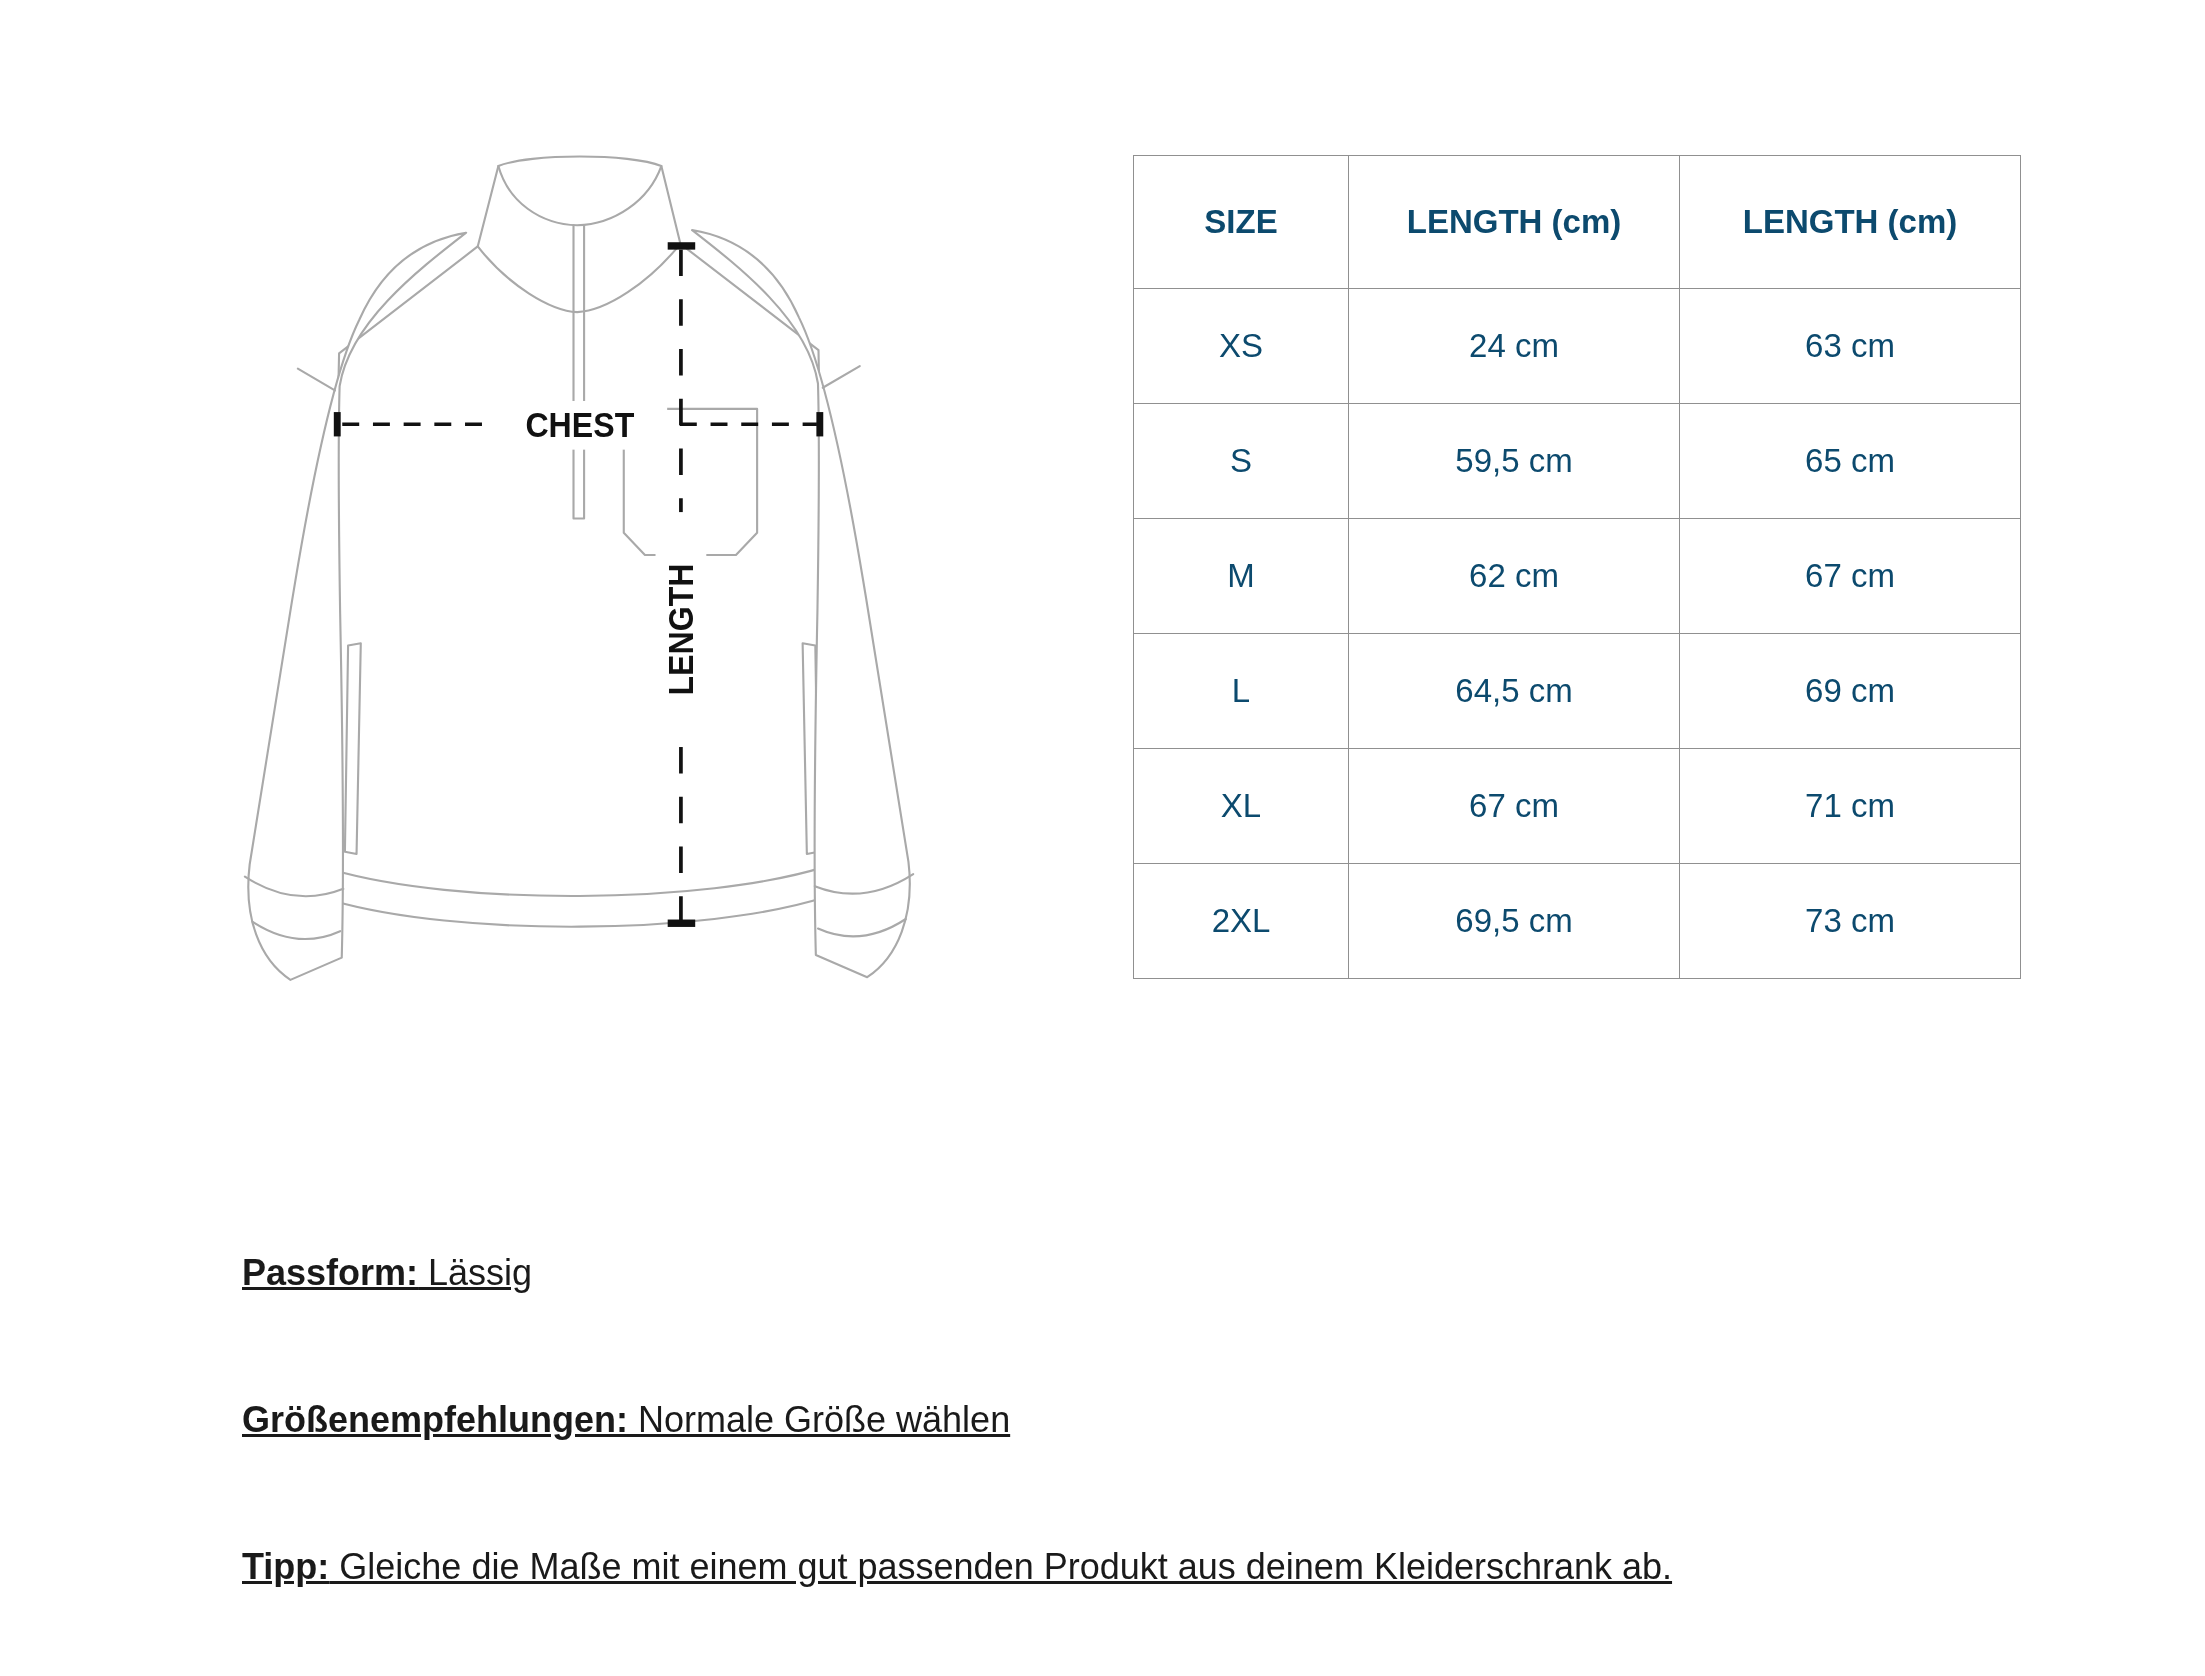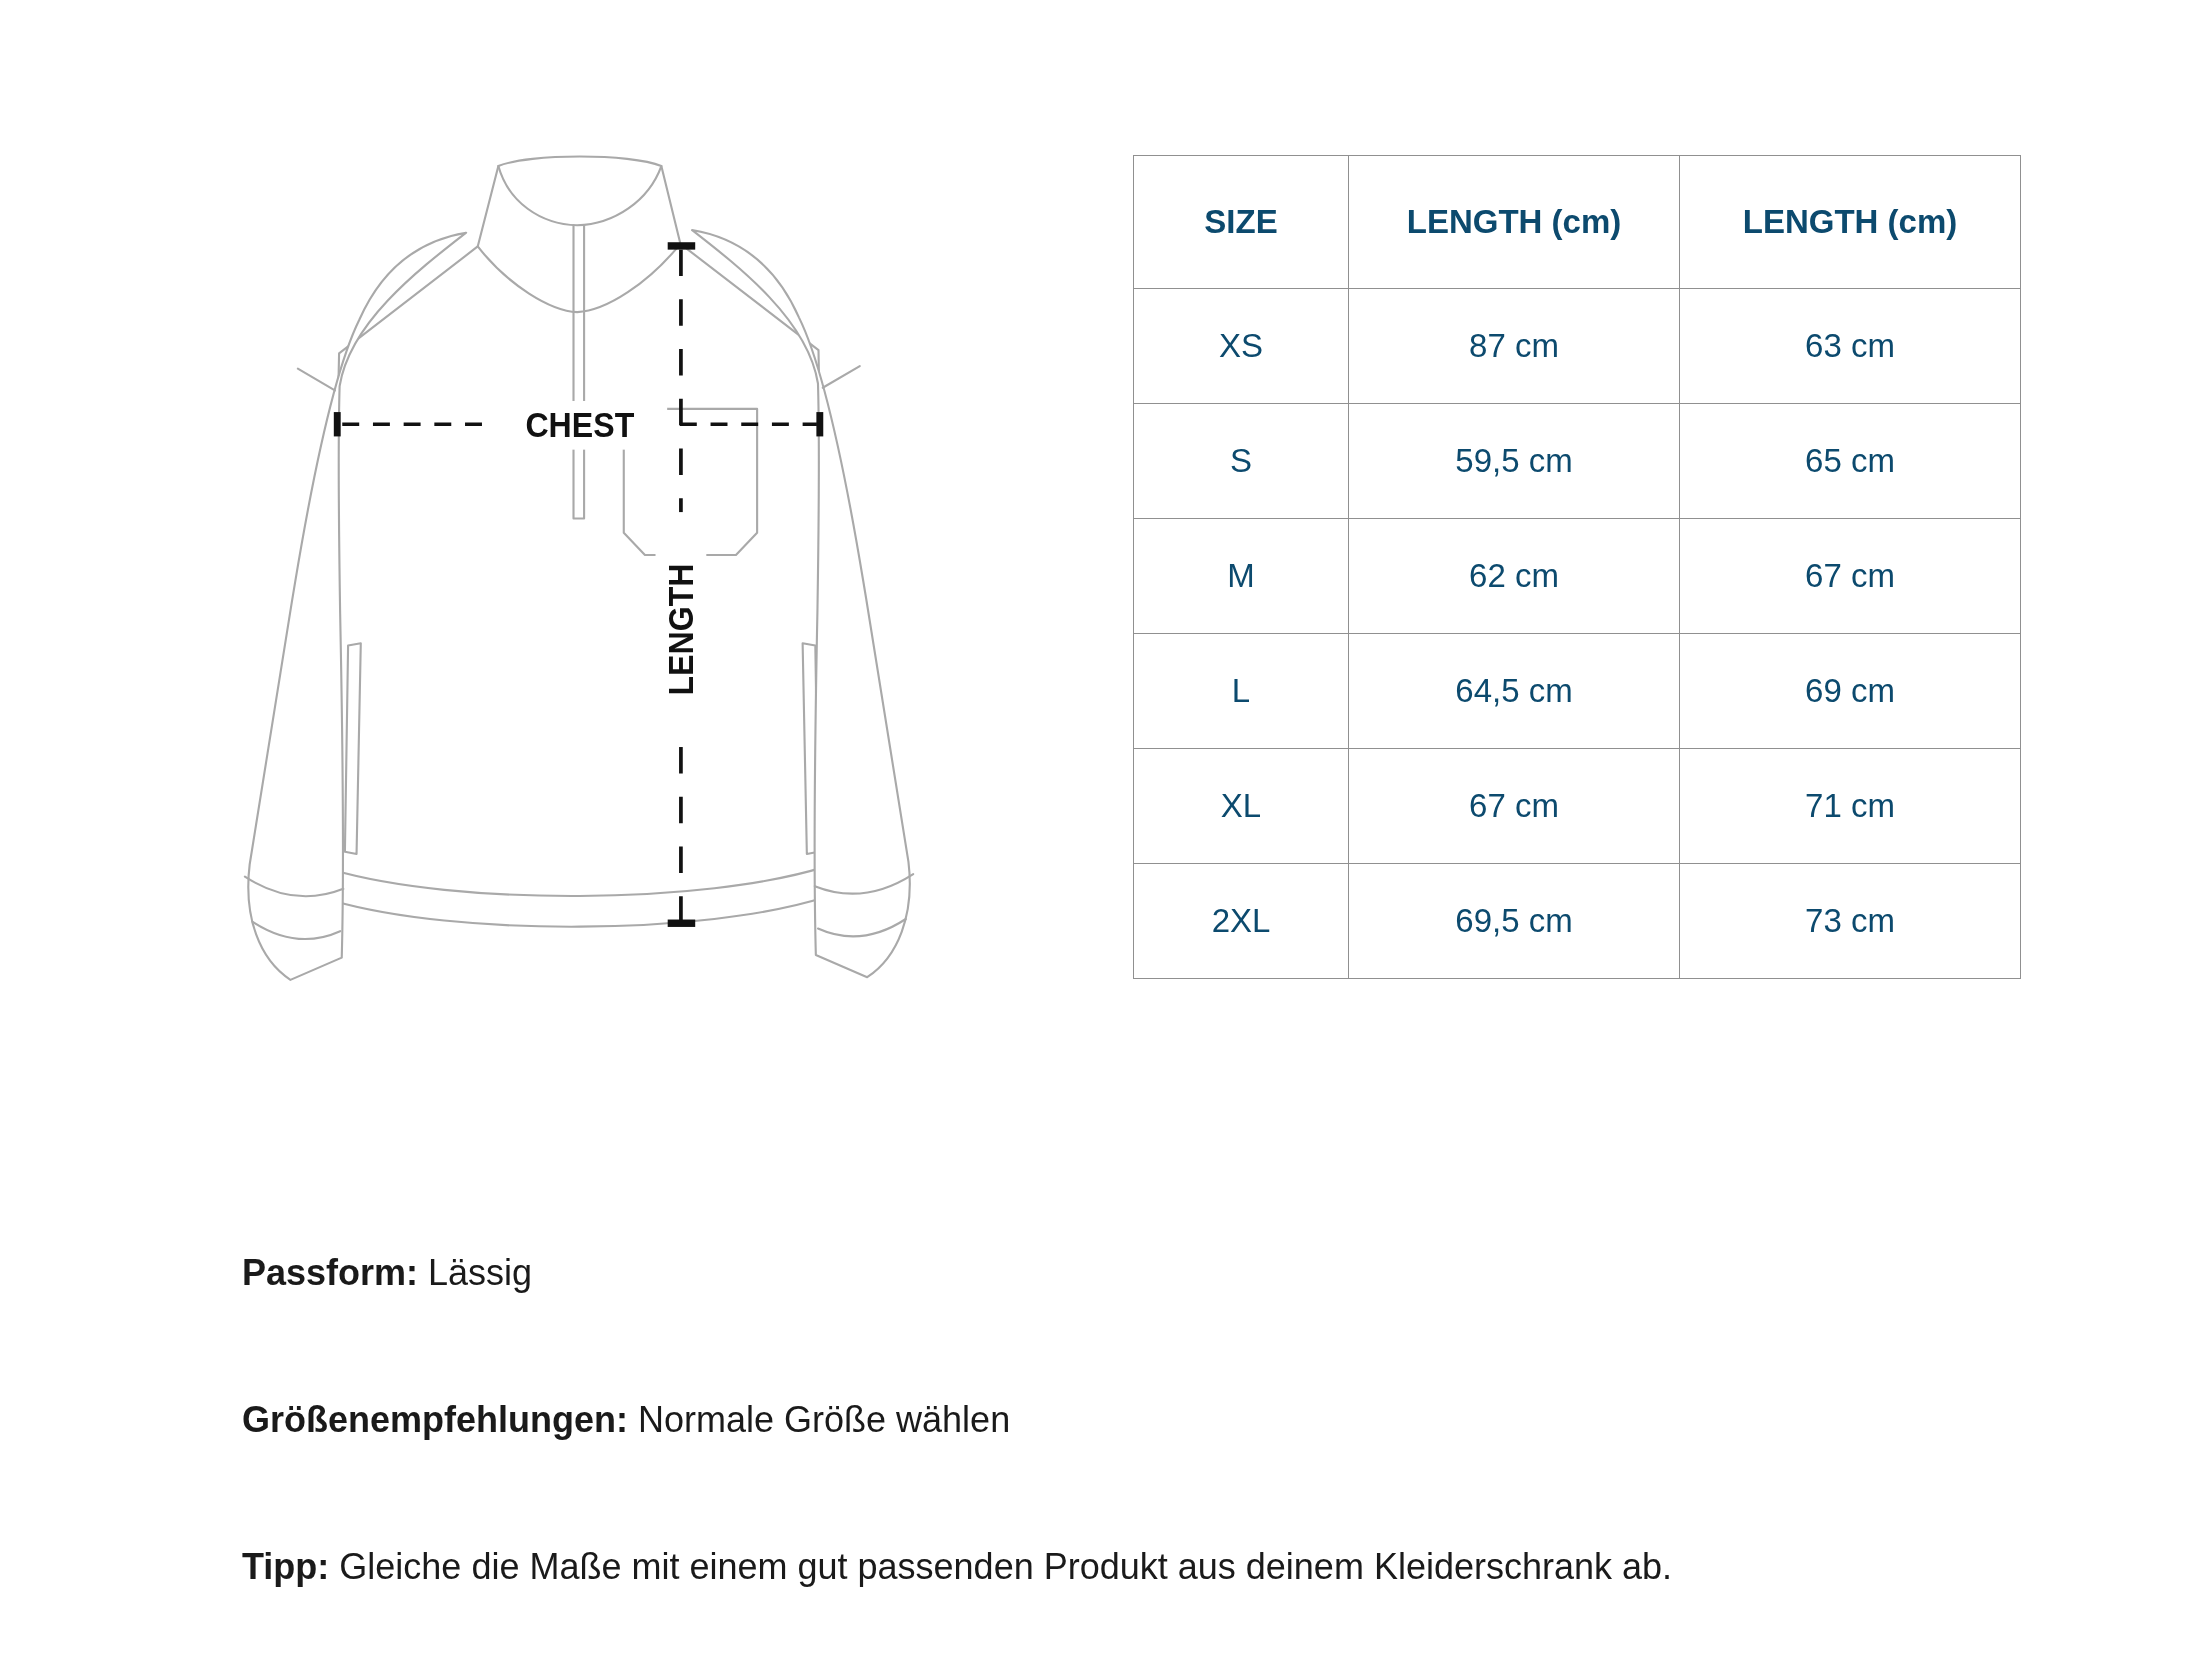--- a/index.html
+++ b/index.html
@@ -25,21 +25,21 @@
   table.size-table th{height:132px;font-weight:bold;}
   table.size-table td{height:114px;font-weight:normal;}
   table.size-table td.size-col{font-weight:normal;}
   
   .info{
     position:absolute;left:242px;top:1052px;
     font-size:36px;line-height:49px;
     color:#1a1a1a;white-space:pre-wrap;
   }
   .info b{font-weight:bold;}
-  .line{display:block;}
+  .line{display:block;text-decoration:underline;}
 </style>
 </head>
 <body>
 
 <div class="diagram">
 <svg width="847" height="926" viewBox="0 0 1600 1750" xmlns="http://www.w3.org/2000/svg">
   <g stroke="#a9a9a9" stroke-width="4" fill="none" stroke-linejoin="round" stroke-linecap="round">
 
     <path fill="#ffffff" d="M 340,458 C 332,800 328,1150 327,1438 C 327,1460 327,1478 327,1492
          C 560,1560 1030,1558 1258,1486
@@ -105,21 +105,21 @@
     <thead>
       <tr>
         <th>SIZE</th>
         <th>LENGTH (cm)</th>
         <th>LENGTH (cm)</th>
       </tr>
     </thead>
     <tbody>
       <tr>
         <td class="size-col">XS</td>
-        <td>87 cm</td>
+        <td>24 cm</td>
         <td>63 cm</td>
       </tr>
       <tr>
         <td class="size-col">S</td>
         <td>59,5 cm</td>
         <td>65 cm</td>
       </tr>
       <tr>
         <td class="size-col">M</td>
         <td>62 cm</td>

